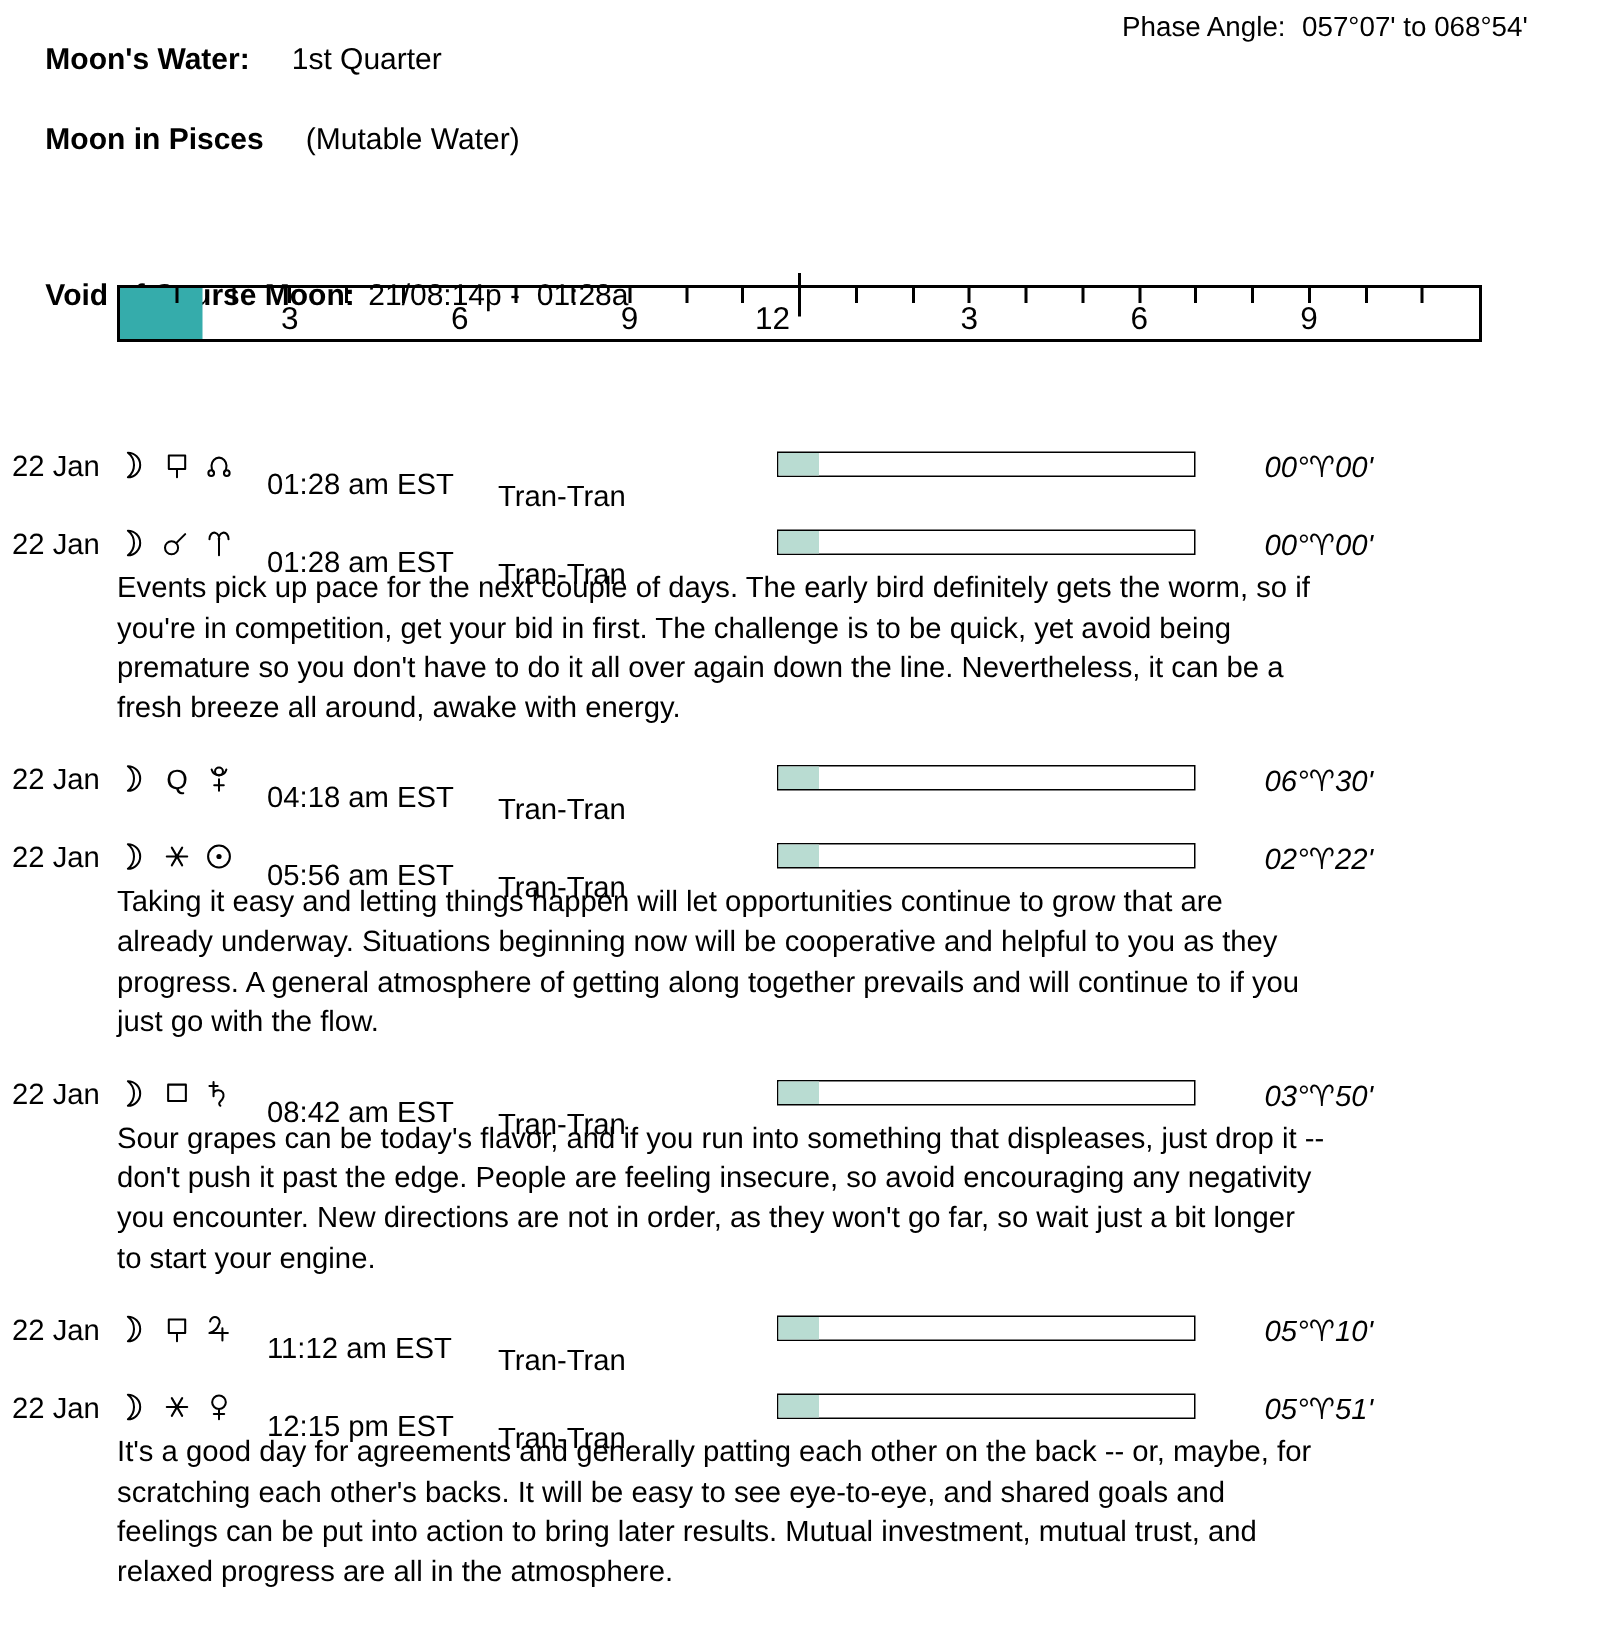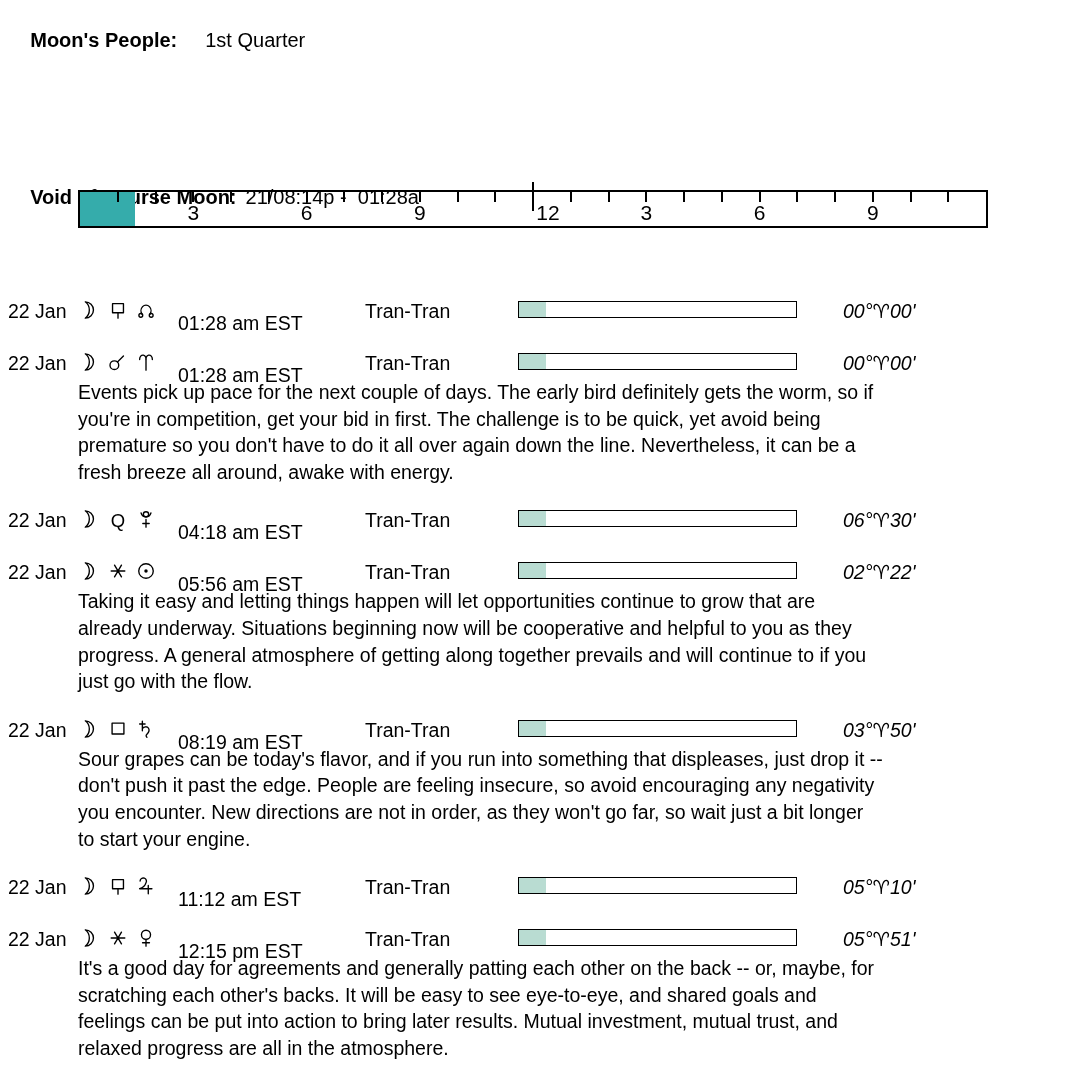--- a/index.html
+++ b/index.html
@@ -27,39 +27,45 @@
   .aspect-block{margin-top:32px;}
   .aspect-block.first{margin-top:19px;}
   .aspect-block.after-desc{margin-top:24px;}
   .aspect-row{position:relative;height:20px;font-size:19.5px;}
   .aspect-row > span{position:absolute;top:0;white-space:pre;text-align:center;}
   .a-date{left:8px;}
   .a-g1{left:76px;}
   .a-g2{left:106px;}
   .a-g3{left:134px;}
   .a-time{left:178px;margin-top:12px;}
-  .a-type{left:365px;}
+  .a-type{left:332px;margin-top:20px;}
   .a-deg{left:843px;font-style:italic;}
   .glyph{display:inline-block;width:24px;height:20px;text-align:center;}
   .glyph svg{display:block;margin:0 auto;}
   .qchar{font-size:18.5px;line-height:20px;display:inline-block;}
   .a-bar{position:absolute;left:518px;top:1px;width:277px;height:15px;border:1.5px solid #000;}
   .a-fill{height:100%;width:27px;}
   .desc{margin-top:7px;margin-left:78px;font-size:19.5px;line-height:26.6px;white-space:pre;}
 </style>
 </head>
 <body>
 
 <div id="page">
 
   <div class="h-line" style="top:6px;">
-    <span class="h-bold">Moon's People:</span><span class="h-val">1st Quarter</span>
-  </div>
-
-
+    <span class="h-bold">Moon's Water:</span><span class="h-val">1st Quarter</span>
+  </div>
+
+  <div id="phase-angle">
+    <span>Phase Angle:</span><span class="pa-val">057°07' to 068°54'</span>
+  </div>
+
+  <div class="h-line" style="top:59px;">
+    <span class="h-bold">Moon in Pisces</span><span class="h-val">(Mutable Water)</span>
+  </div>
 
 
   <div class="h-line" style="top:163px;">
     <span class="h-bold">Void of Course Moon:</span><span class="h-val-xs">21/08:14p -  01:28a</span>
   </div>
 
   <div id="timeline">
     <div class="tfill" style="background: rgb(53, 172, 171); left: 0px; width: 55.4925px;"></div>
   <div class="tick" style="left: 36.75px;"></div>
       <div class="tick" style="left: 74.5px;"></div>
@@ -80,21 +86,21 @@
       <div class="tick" style="left: 640.75px;"></div>
       <div class="tick" style="left: 678.5px;"></div>
       <div class="tick" style="left: 716.25px;"></div>
       <div class="tick" style="left: 754px;"></div>
       <div class="tick" style="left: 791.75px;"></div>
       <div class="tick" style="left: 829.5px;"></div>
       <div class="tick" style="left: 867.25px;"></div>
       <span class="tlabel" style="left: 113.25px;">3</span>
       <span class="tlabel" style="left: 226.5px;">6</span>
       <span class="tlabel" style="left: 339.75px;">9</span>
-      <span class="tlabel" style="left: 468px;">12</span>
+      <span class="tlabel" style="left: 435px;">12</span>
       <span class="tlabel" style="left: 566.25px;">3</span>
       <span class="tlabel" style="left: 679.5px;">6</span>
       <span class="tlabel" style="left: 792.75px;">9</span>
     </div>
 
   <div id="aspects">
     <div id="aspect-list">
         <div class="aspect-block first">
     <div class="aspect-row">
       <span class="a-date">22 Jan</span>
@@ -193,21 +199,21 @@
       <span class="a-date">22 Jan</span>
       <span class="a-g1 glyph"><svg width="22" height="20" viewBox="0 0 22 22">
                 <path d="M8 2 A 9 9 0 1 1 8 20 A 11.3 11.3 0 0 0 8 2 Z" fill="none" stroke="#000" stroke-width="1.5" stroke-linecap="round" stroke-linejoin="round"></path>
               </svg></span>
       <span class="a-g2 glyph"><svg width="22" height="20" viewBox="0 0 22 22">
                 <path d="M4.5 4.5 H17.5 V16.5 H4.5 Z" fill="none" stroke="#000" stroke-width="1.5" stroke-linecap="round" stroke-linejoin="round"></path>
               </svg></span>
       <span class="a-g3 glyph"><svg width="22" height="20" viewBox="0 0 22 22">
                 <path d="M7 2.5 V13 M4 5.5 H10 M7 10.5 C 8.5 8 12.5 8 13.8 10.2 C 15.2 12.6 13.6 15.2 12 16.8 C 10.8 18 10.9 19 12 20" fill="none" stroke="#000" stroke-width="1.5" stroke-linecap="round" stroke-linejoin="round"></path>
               </svg></span>
-      <span class="a-time">08:19 am EST</span>
+      <span class="a-time">08:42 am EST</span>
       <span class="a-type">Tran-Tran</span>
       <div class="a-bar">
         <div class="a-fill" style="background: rgb(185, 220, 210);"></div>
       </div>
       <span class="a-deg">03°♈50'</span>
     </div>
     <div class="desc">Sour grapes can be today's flavor, and if you run into something that displeases, just drop it --
 don't push it past the edge. People are feeling insecure, so avoid encouraging any negativity
 you encounter. New directions are not in order, as they won't go far, so wait just a bit longer
 to start your engine.</div>

